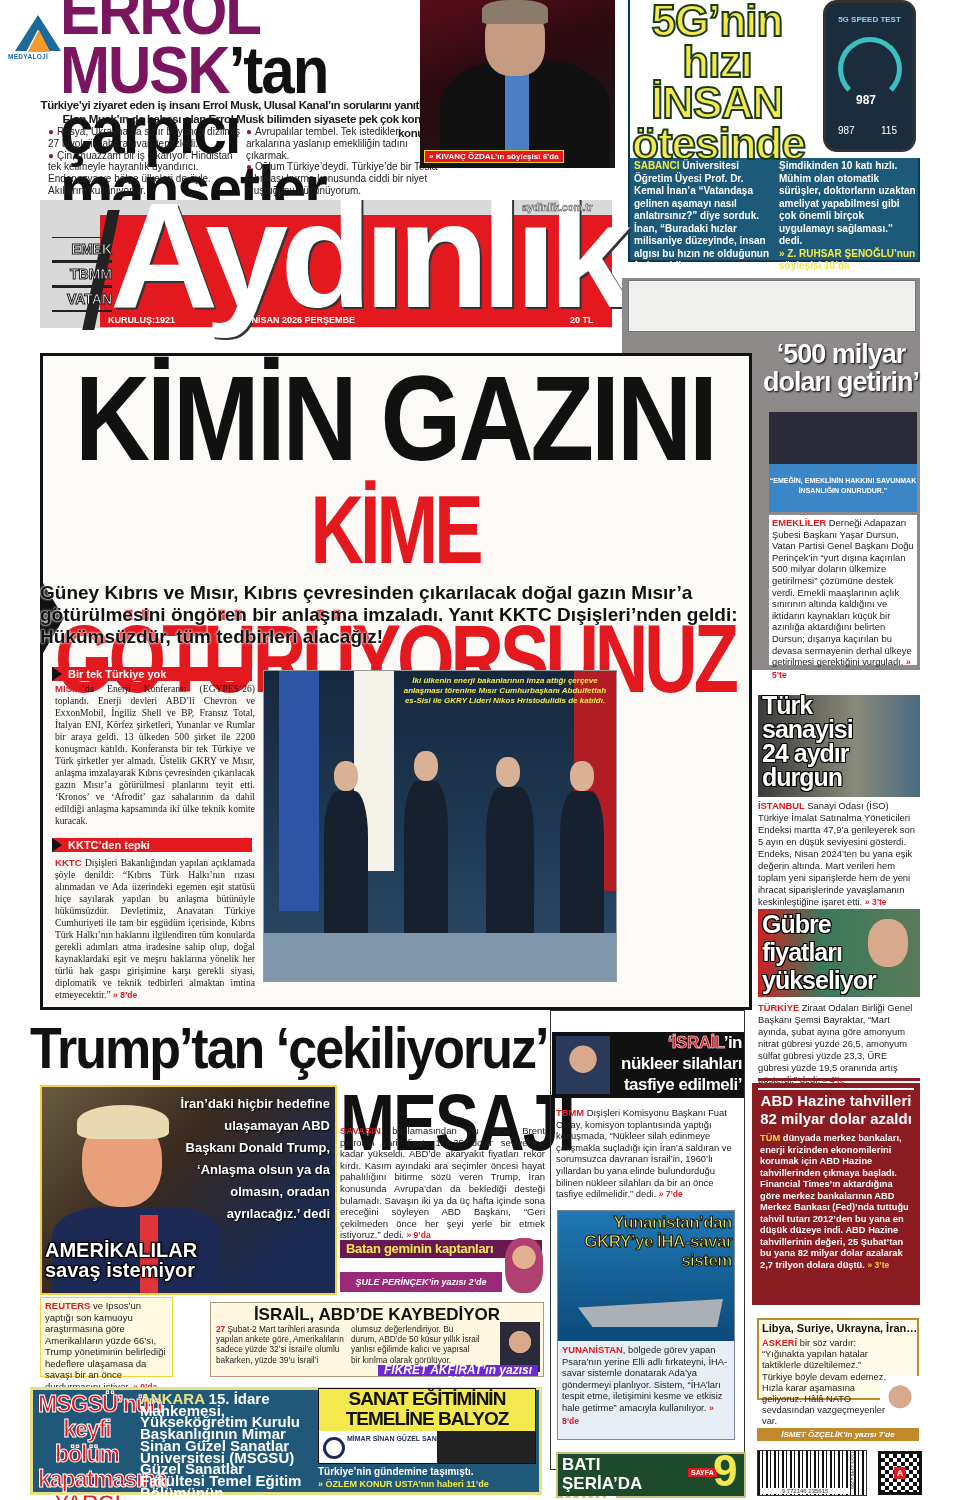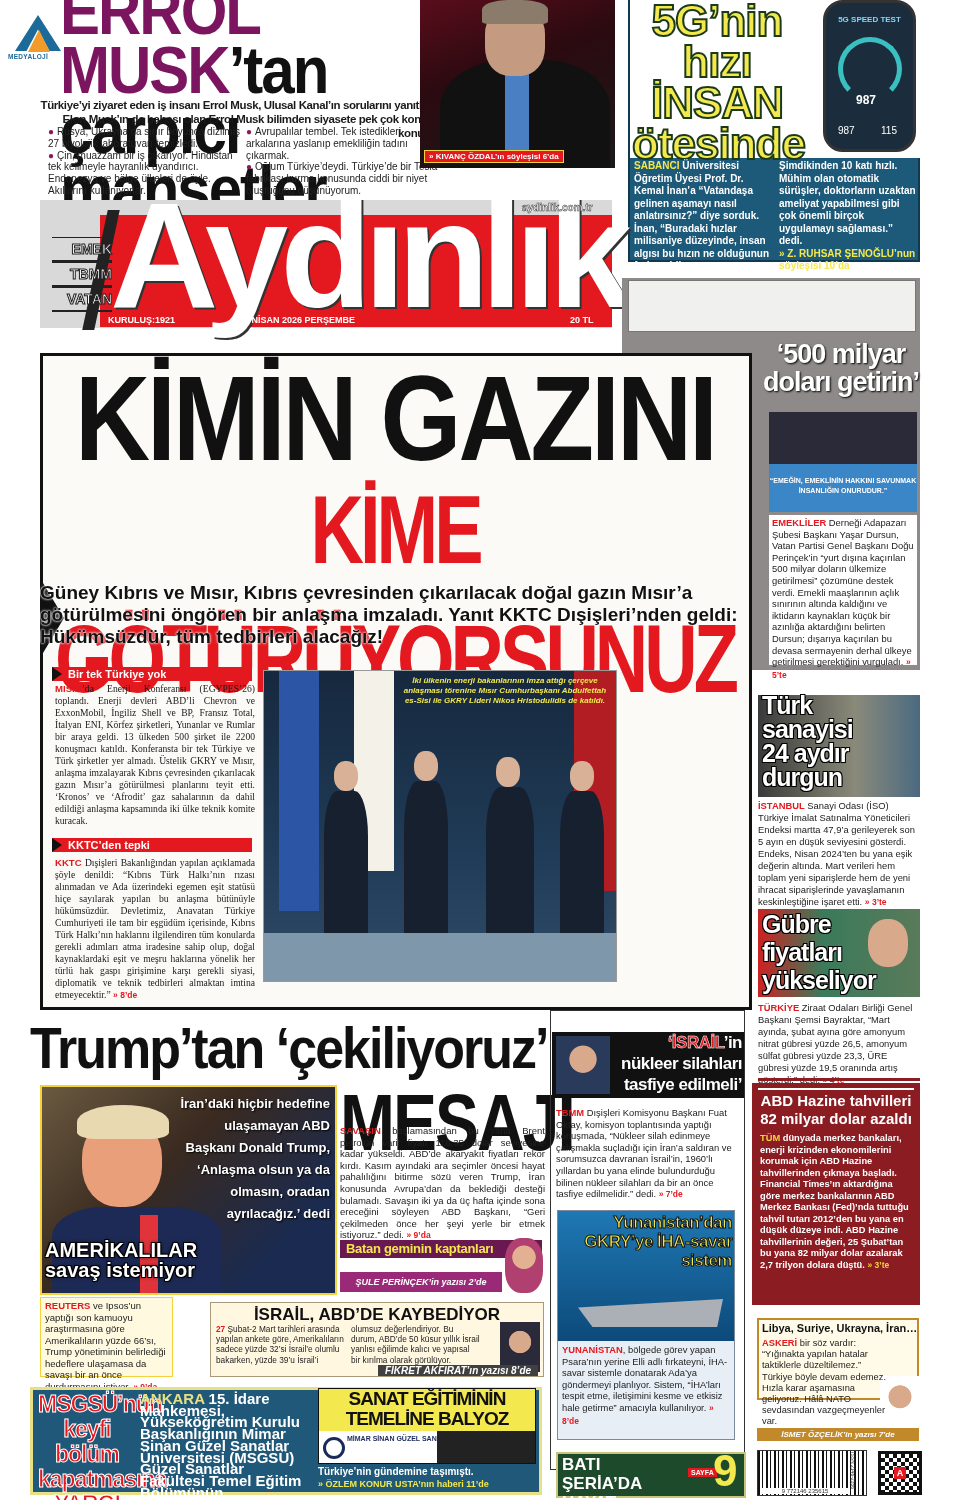--- a/index.html
+++ b/index.html
@@ -28,21 +28,21 @@
 #motto{left:52px;top:237px;width:60px;font-size:14px;font-weight:900;line-height:22px;color:#fff;-webkit-text-stroke:1px #222;text-align:right}
 #motto div{border-bottom:2px solid #222;border-top:1px solid #222}
 #site{left:522px;top:202px;font-size:10px;font-weight:bold;color:#fff;-webkit-text-stroke:.5px #333}
 #found{left:108px;top:315px;font-size:9px;font-weight:bold;color:#fff}
 #dateline{left:244px;top:315px;font-size:9px;font-weight:bold;color:#fff}
 #price{left:570px;top:315px;font-size:9px;font-weight:bold;color:#fff}
 
 #g5-box{left:628px;top:0;width:292px;height:262px;background:#1d5a7a;border:2px solid #0f3a4f}
 #g5-top{left:630px;top:0;width:290px;height:158px;background:#fff}
 #g5-title{left:632px;top:0;width:170px;font-size:44px;line-height:41px;font-weight:900;color:#f3e84e;-webkit-text-stroke:2px #1a3a1a;text-align:center;letter-spacing:-1px}
-#g5-phone{left:823px;top:0;width:93px;height:152px;background:#1b2d3d;border-radius:20px;border:3px solid #333}
+#g5-phone{left:823px;top:0;width:93px;height:152px;background:#1b2d3d;border-radius:14px;border:3px solid #333}
 #g5-phone .lbl{position:absolute;top:12px;left:0;width:100%;text-align:center;font-size:8px;color:#7fd7ff;font-weight:bold}
 #g5-phone .dial{position:absolute;top:34px;left:12px;width:64px;height:64px;border-radius:50%;border:5px solid #3ac0c0;border-bottom-color:transparent}
 #g5-phone .v1{position:absolute;top:90px;left:30px;font-size:12px;color:#fff;font-weight:bold}
 #g5-phone .v2{position:absolute;top:122px;left:12px;font-size:10px;color:#fff}
 #g5-phone .v3{position:absolute;top:122px;left:55px;font-size:10px;color:#fff}
 #g5-text{left:634px;top:160px;width:282px;font-size:10px;line-height:12.5px;color:#fff;font-weight:bold;columns:2;column-gap:8px}
 #g5-text .y{color:#f3e84e}
 
 #right-bg{left:622px;top:278px;width:298px;height:392px;background:#8e8a8a}
 #emek-head{left:628px;top:280px;width:288px;height:52px;background:#f0f0ee;text-align:center;border:1px solid #777}
@@ -93,21 +93,21 @@
 #amerika{left:45px;top:1240px;width:160px;font-size:20px;font-weight:900;color:#fff;line-height:20px;text-shadow:1px 1px 0 #000,-1px -1px 0 #000,1px -1px 0 #000,-1px 1px 0 #000,0 0 4px #000}
 #reuters{left:40px;top:1297px;width:133px;height:80px;background:#fff9e0;border:1px solid #f3d33c;font-size:9.5px;line-height:11.5px;padding:2px 4px;color:#222}
 #savas-text{left:340px;top:1215px;width:205px;font-size:9.5px;line-height:11.6px;color:#222;text-align:justify}
 #batan-box{left:340px;top:1240px;width:202px;height:18px;background:#6a1851;color:#f3e84e;font-size:13px;font-weight:900;line-height:18px;padding-left:6px;letter-spacing:-.3px}
 #batan-sub{left:340px;top:1272px;width:162px;height:20px;background:#9a2a77;color:#fff;font-size:9px;font-style:italic;font-weight:bold;line-height:20px;text-align:center}
 #sule-face{left:505px;top:1238px;width:38px;height:55px;background:radial-gradient(circle at 50% 35%,#e3b092 28%,#b04070 30%);border-radius:40%}
 #israil-box{left:210px;top:1302px;width:334px;height:75px;background:#fff7e0;border:1px solid #aa9a7a}
 #israil-h{left:210px;top:1305px;width:334px;font-size:17px;font-weight:900;text-align:center;color:#111}
 #israil-text{left:216px;top:1324px;width:265px;font-size:8.3px;line-height:10.2px;columns:2;column-gap:5px;color:#222}
 #fikret-face{left:500px;top:1322px;width:40px;height:50px;background:radial-gradient(circle at 50% 40%,#d9a98c 30%,#2a2a3a 32%)}
-#fikret{left:378px;top:1365px;width:160px;height:11px;background:#404040;color:#fff;font-size:10px;font-style:italic;font-weight:bold;text-align:center;line-height:11px}
+#fikret{left:378px;top:1365px;width:160px;height:11px;background:#6d28d9;color:#fff;font-size:12px;font-style:italic;font-weight:bold;text-align:center;line-height:11px}
 
 #msgsu-box{left:30px;top:1387px;width:512px;height:108px;background:#1f5878;border:3px solid #e7e086}
 #msgsu-h{left:38px;top:1392px;width:98px;font-size:23px;font-weight:900;color:#e3191f;line-height:25px;text-align:center;-webkit-text-stroke:1px #fff;letter-spacing:-1px}
 #msgsu-text{left:140px;top:1393px;width:172px;font-size:15px;line-height:11.7px;color:#fff;font-weight:bold}
 #msgsu-text .y{color:#e7e086}
 #sanat-img{left:318px;top:1388px;width:218px;height:76px;background:#f3e84e;overflow:hidden;border:1px solid #111}
 #sanat-img .h{position:absolute;left:0;top:0;width:100%;font-size:19px;font-weight:900;color:#111;line-height:20px;text-align:center;letter-spacing:-1px}
 #sanat-img .bot{position:absolute;left:0;top:42px;width:100%;height:34px;background:#fff}
 #sanat-img .uni{position:absolute;left:28px;top:46px;font-size:7px;font-weight:bold;color:#1a2a5a;line-height:8px}
 #sanat-img .owl{position:absolute;left:4px;top:48px;width:22px;height:22px;border-radius:50%;border:3px solid #1a2a5a}

